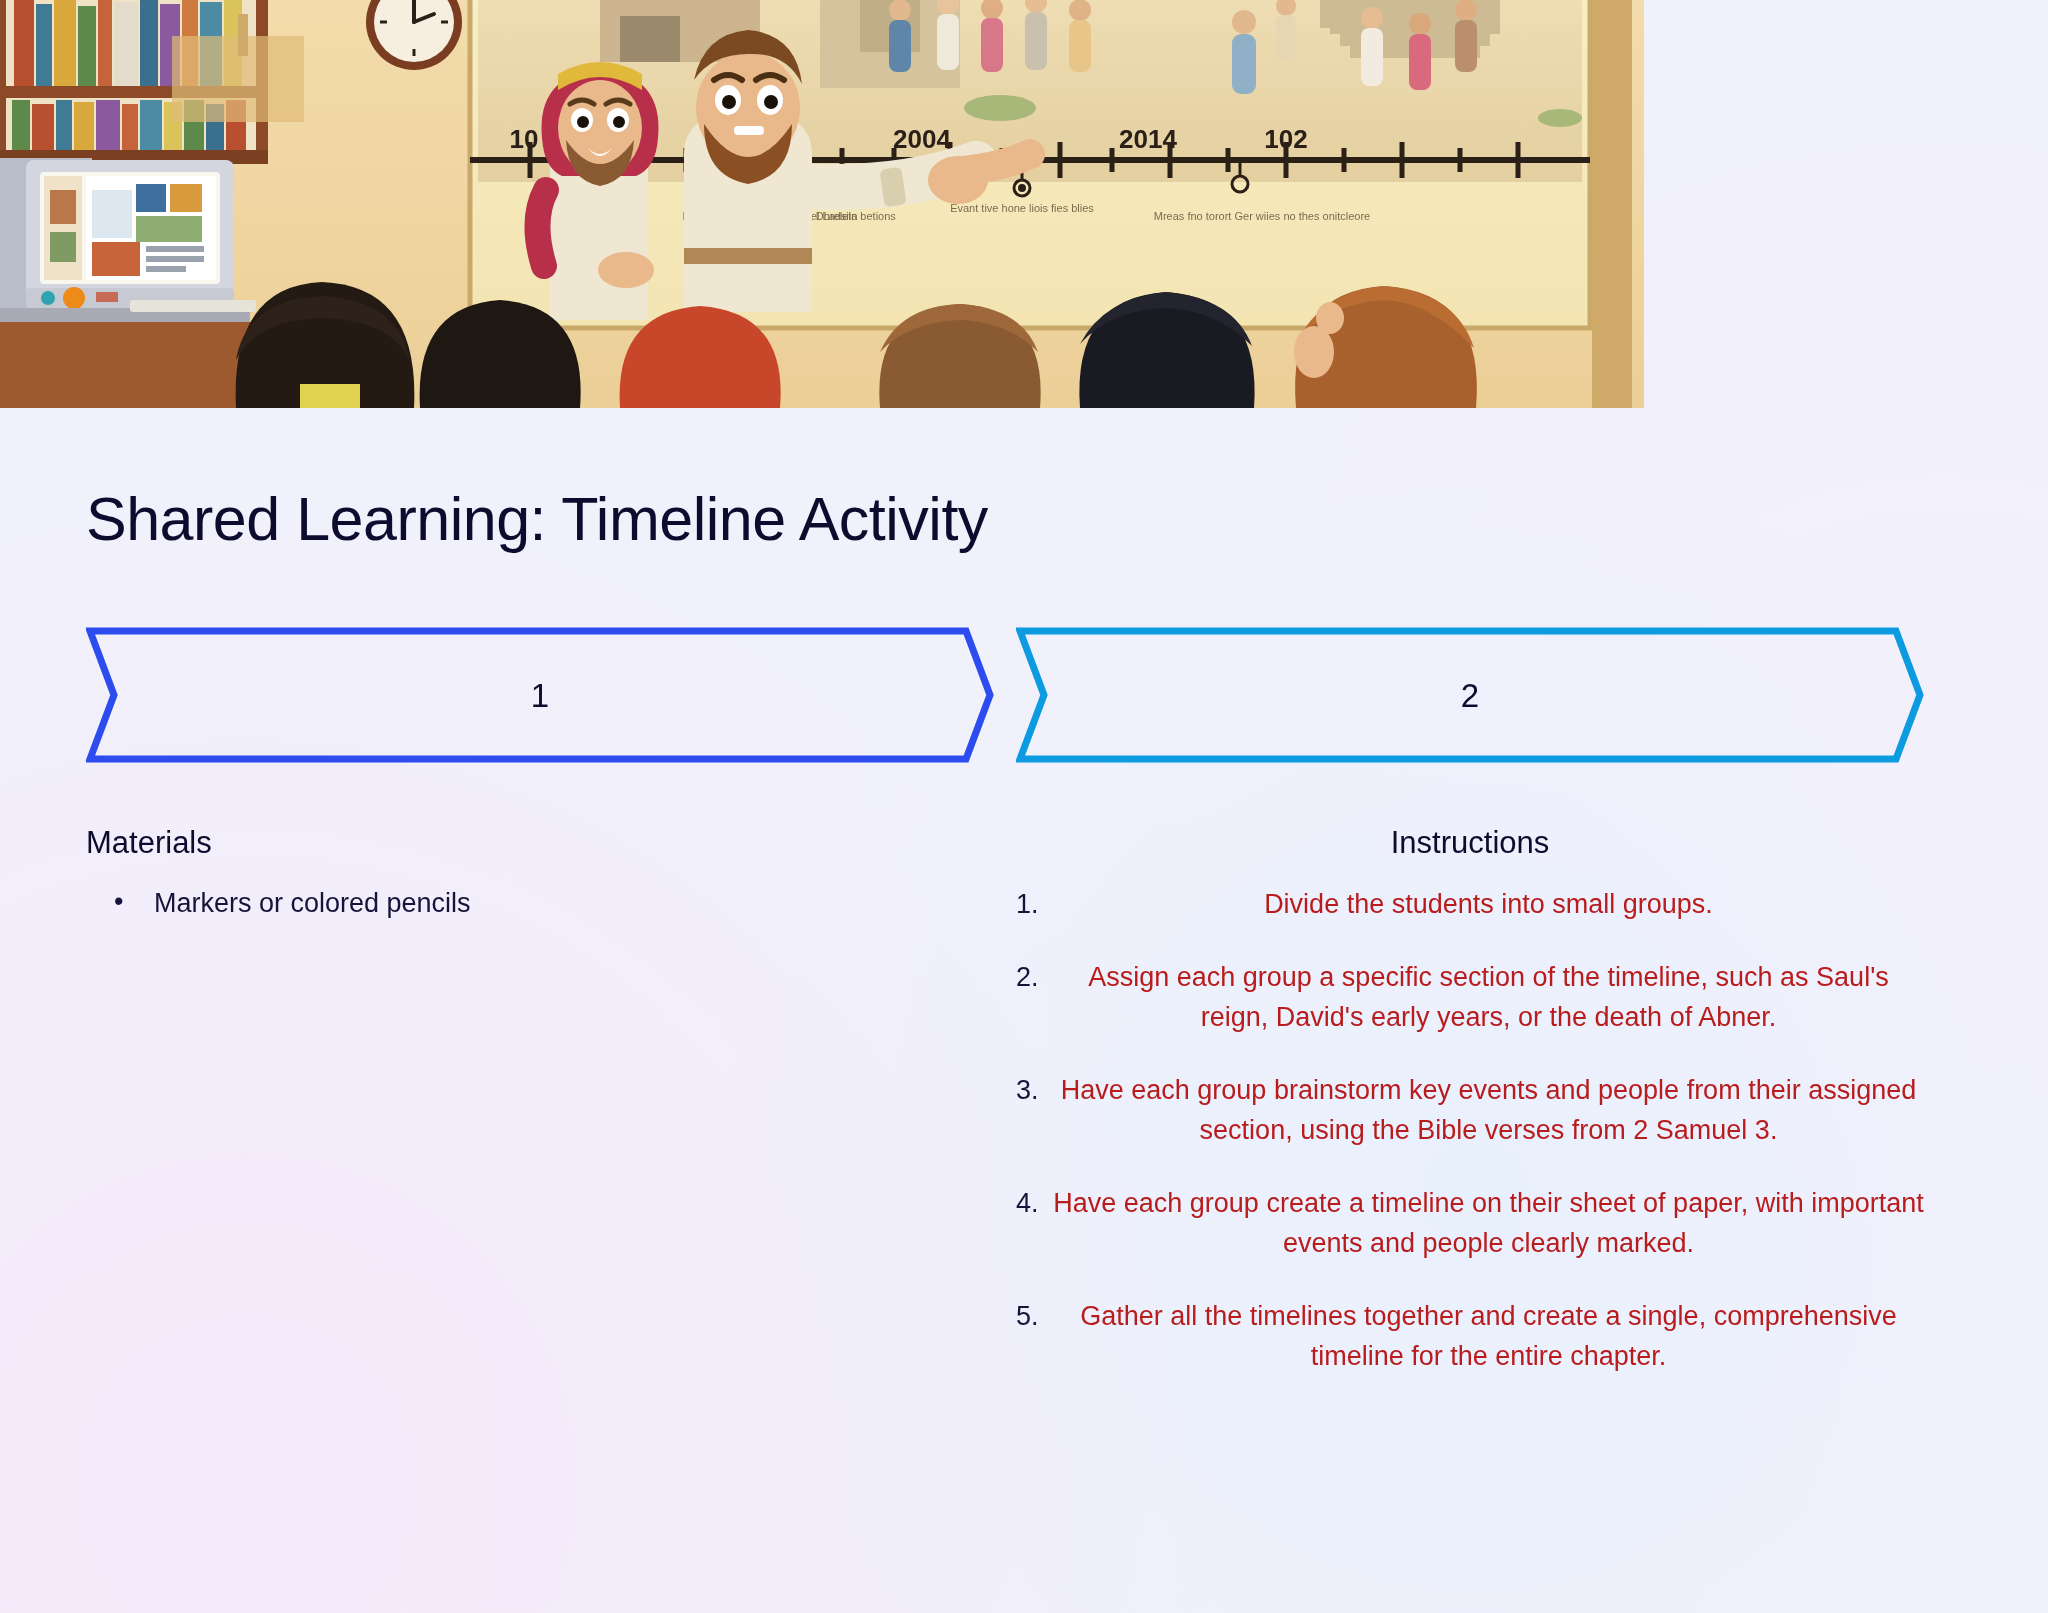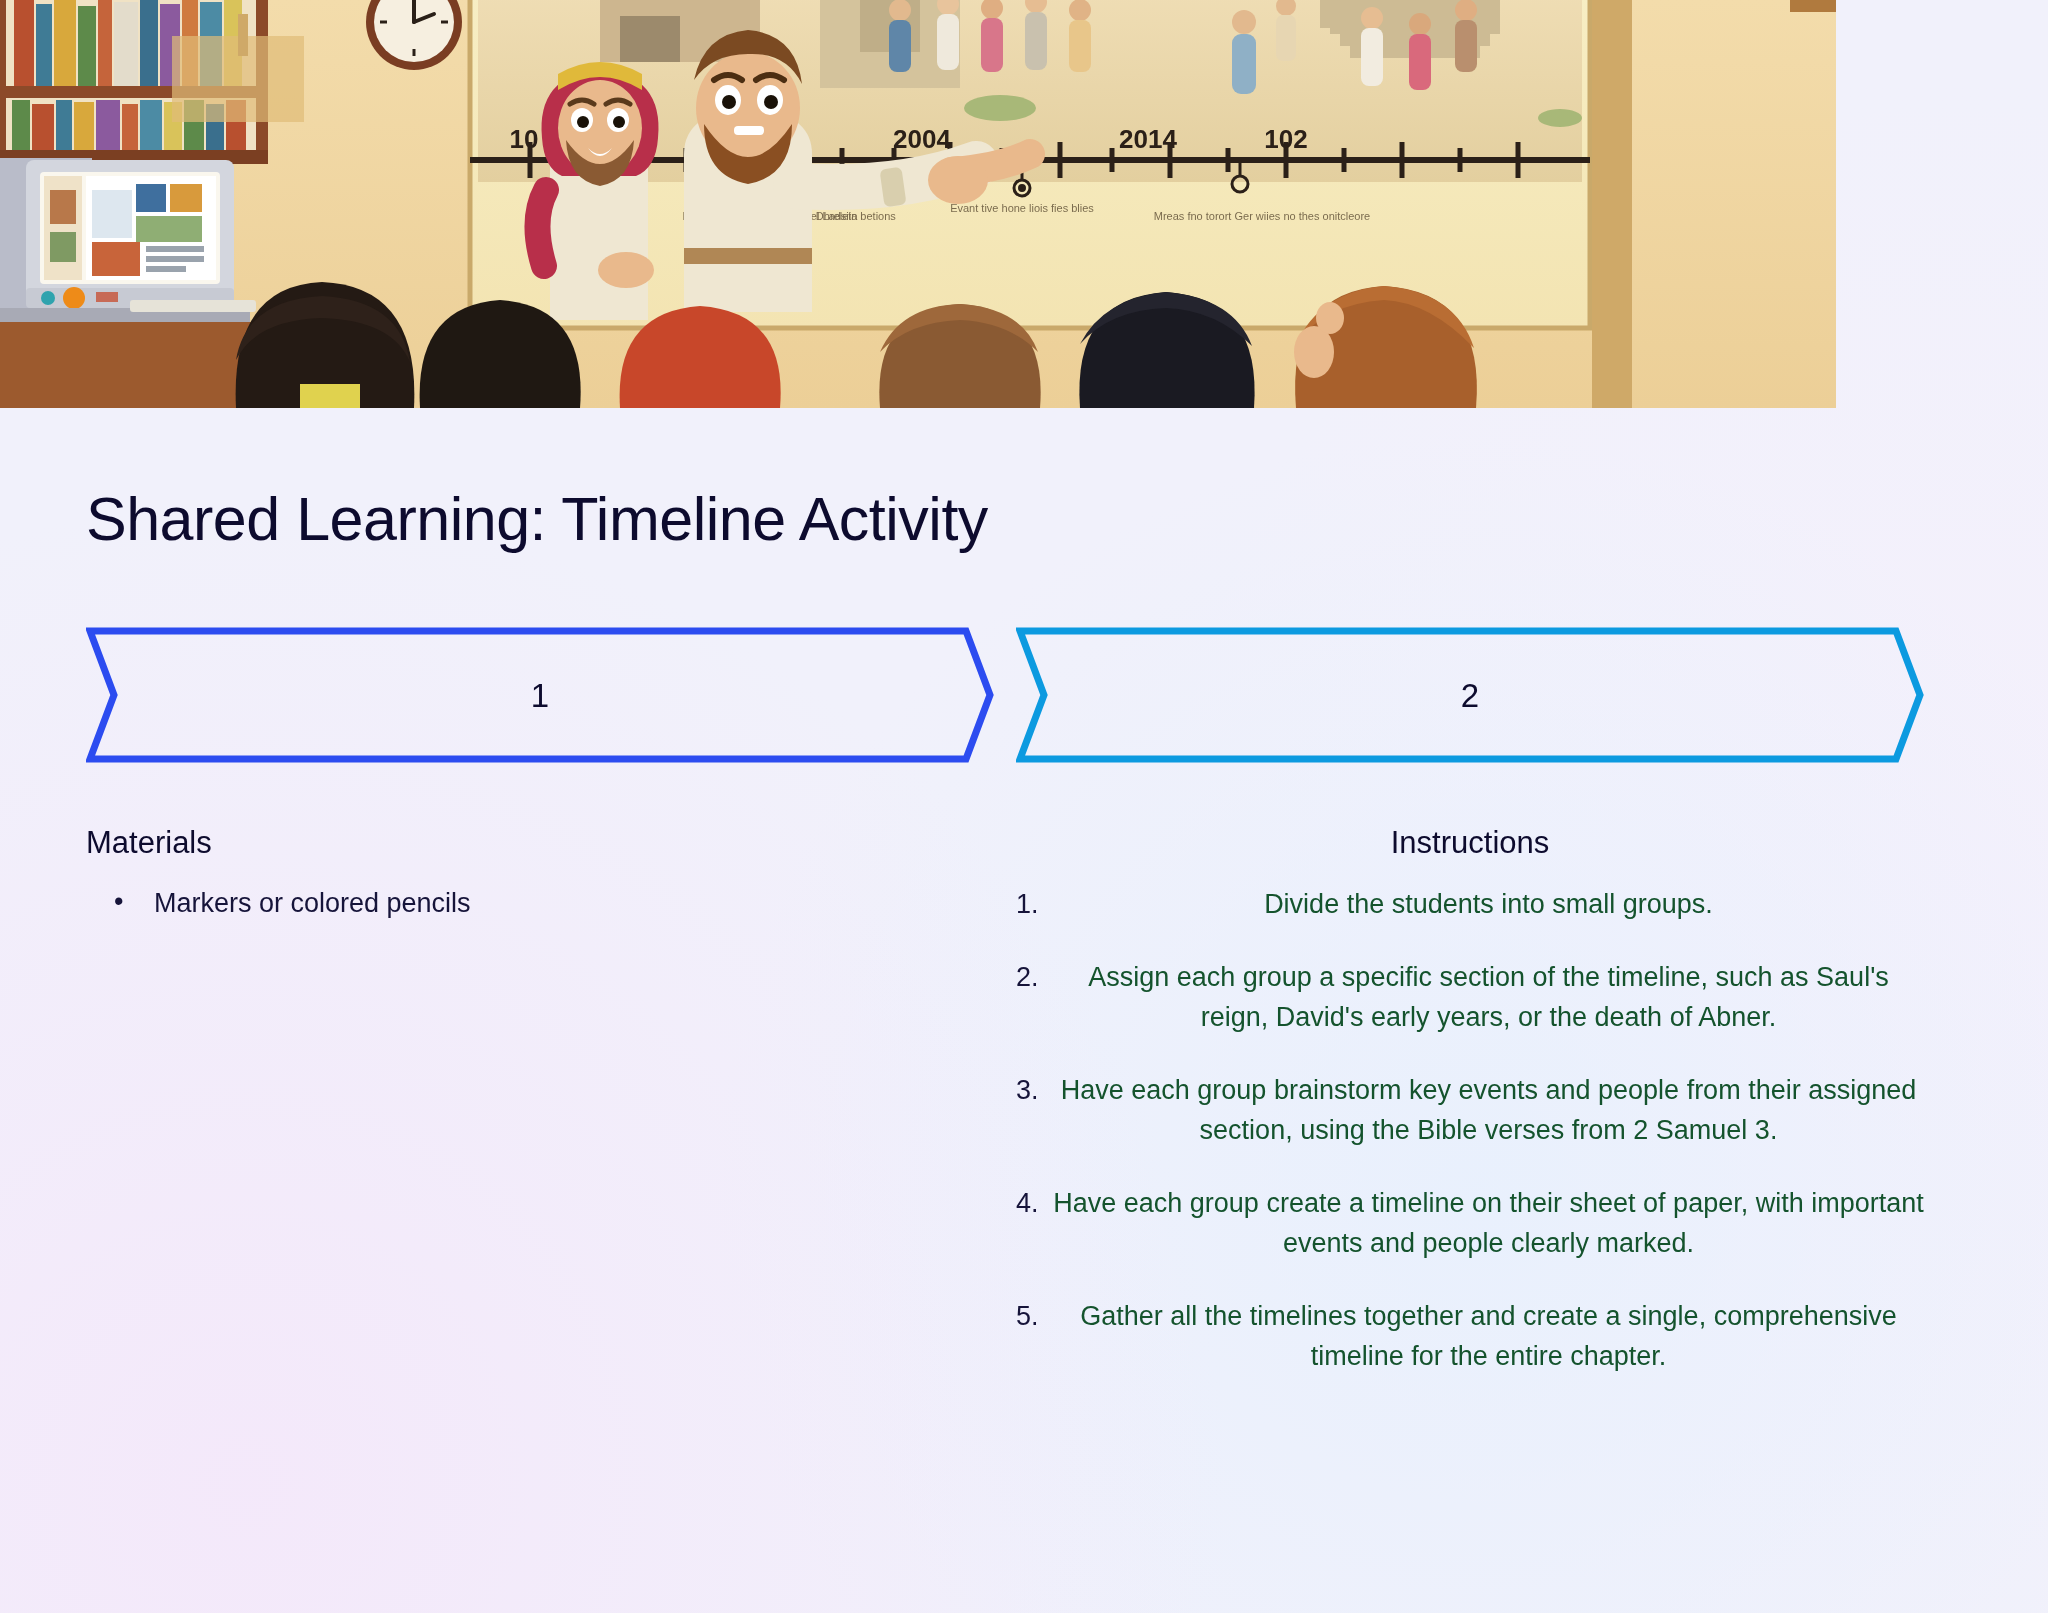--- a/index.html
+++ b/index.html
@@ -16,21 +16,21 @@
       radial-gradient(circle at 12% 92%, rgba(244,232,250,0.95) 0%, rgba(244,232,250,0) 42%),
       radial-gradient(circle at 72% 74%, rgba(231,240,253,0.85) 0%, rgba(231,240,253,0) 40%),
       radial-gradient(circle at 95% 55%, rgba(245,240,252,0.8) 0%, rgba(245,240,252,0) 38%),
       #f1f1fb;
     position: relative;
   }
 
   
   .hero {
     position: relative;
-    width: 1836px;
+    width: 1644px;
     height: 408px;
     overflow: hidden;
     background: #f0d9a8;
   }
   .hero-svg { display:block; width:2048px; height:408px; }
 
   
   .content {
     position: relative;
     padding: 0 86px;
@@ -106,21 +106,21 @@
     top: -2px;
     font-size: 27px;
     color: #16143a;
   }
 
   .ins-list { list-style: none; counter-reset: ins; }
   .ins-list li {
     counter-increment: ins;
     position: relative;
     font-size: 27px;
-    color: #14532d;
+    color: #b91c1c;
     padding-left: 37px;
     margin-bottom: 33px;
     line-height: 1.48;
   }
   .ins-list li::before {
     content: counter(ins) ".";
     position: absolute;
     left: 0;
     top: 0;
     font-size: 27px;

